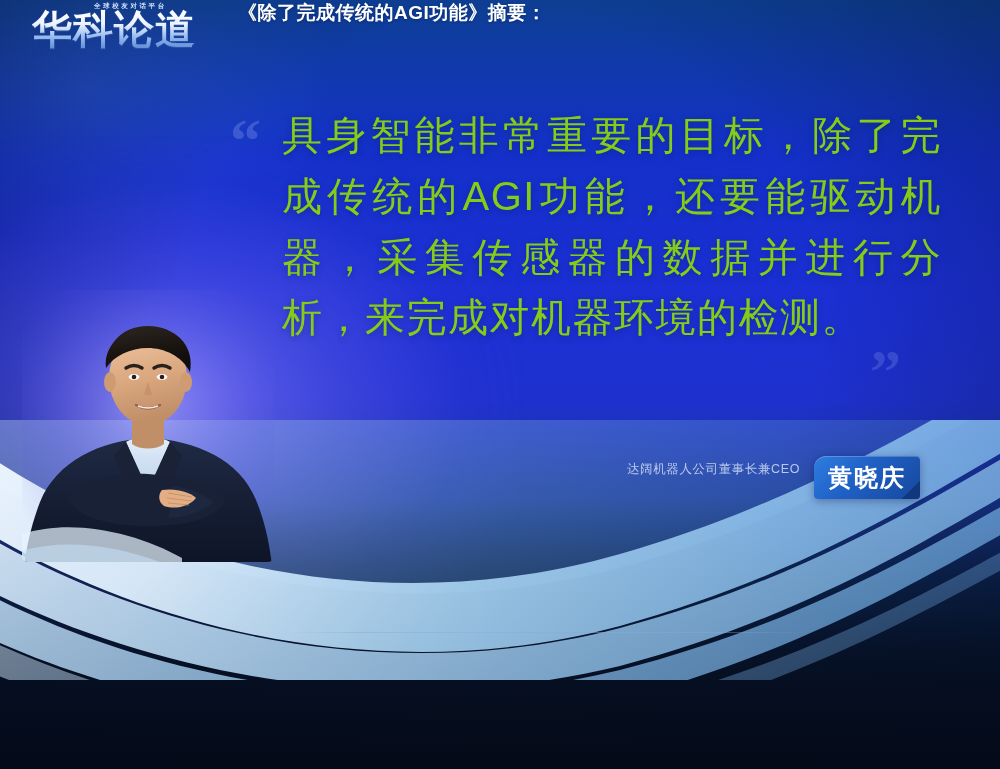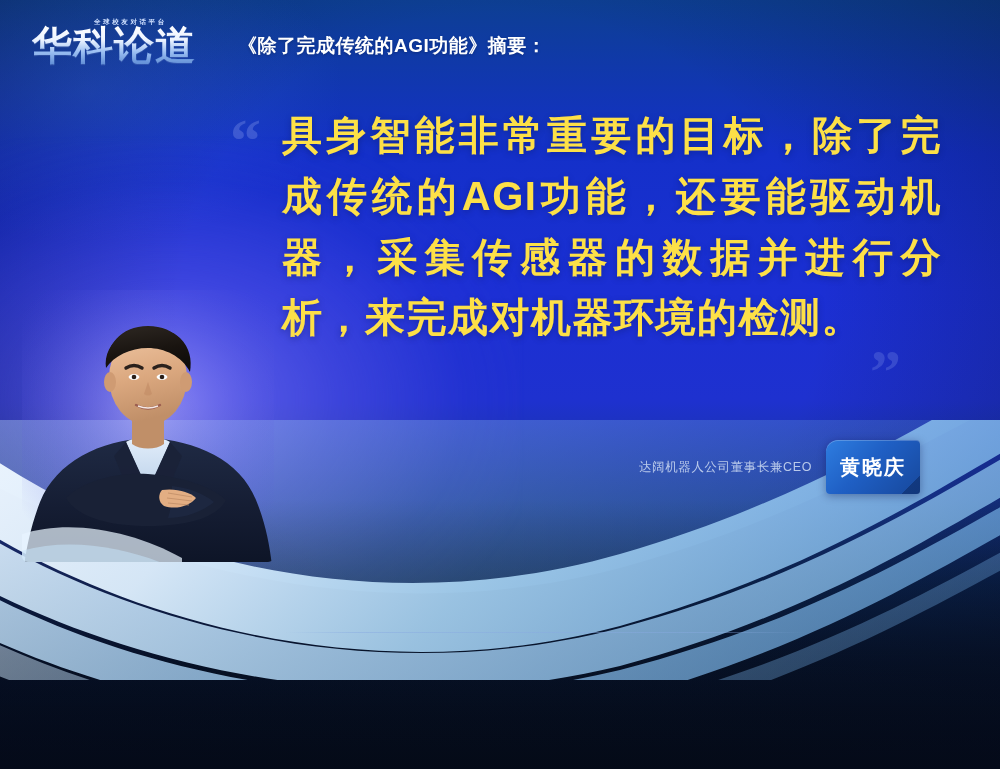--- a/index.html
+++ b/index.html
@@ -65,21 +65,21 @@
   }
 
   
   .waves { position:absolute; left:0; right:0; top:420px; height:260px; }
   .waves svg { display:block; width:1000px; height:260px; }
 
   
   .header {
     position:absolute; left:0; top:0;
     width:1000px; height:92px;
-    display:flex; align-items:center;
+    display:flex; 
     padding-left:22px;
     z-index:6;
   }
   .logo-block { position:relative; width:200px; height:60px; }
   .logo-tagline {
     position:absolute; left:72px; top:2px;
     font-size:6.5px; letter-spacing:2.6px;
     color:#cfe0ff; font-weight:bold;
     white-space:nowrap;
   }
@@ -123,23 +123,23 @@
     user-select:none;
   }
   .quote-open { left:0px; top:4px; font-size:62px; }
   .quote-close { left:640px; top:235px; font-size:62px; color:rgba(170,190,250,0.20); }
 
   .quote-text {
     position:relative;
     margin-left:52px;
     width:660px;
     font-size:40px;
-    font-weight:bold;
+    font-weight:normal;
     line-height:1.52;
-    color:#fde047;
+    color:#84cc16;
     letter-spacing:1.5px;
     text-align:justify;
     text-shadow:0 2px 6px rgba(10,20,80,.35);
   }
 
   
   .attribution {
     position:absolute;
     right:80px; top:440px;
     display:flex; align-items:center;
@@ -148,29 +148,30 @@
   .attr-role {
     font-size:12.5px;
     color:#b9c9ea;
     letter-spacing:.6px;
     margin-right:14px;
     white-space:nowrap;
   }
   .attr-name {
     position:relative;
     display:flex; align-items:center; justify-content:center;
-    min-width:90px; height:54px;
+    min-width:90px; height:43px;
     padding:0 14px;
-    font-size:20px; font-weight:bold;
+    font-size:24px; font-weight:bold;
     color:#ffffff;
     letter-spacing:2px;
     white-space:nowrap;
     background:linear-gradient(135deg,#2e7de0 0%,#1f5fc4 45%,#17489c 100%);
     border-radius:12px 4px 4px 4px;
     box-shadow:0 2px 8px rgba(0,10,60,.35), inset 0 1px 0 rgba(255,255,255,.22);
+    margin-top:16px;
   }
   .attr-name::after{
     content:""; position:absolute;
     right:0; bottom:0;
     width:18px; height:18px;
     background:linear-gradient(135deg, rgba(255,255,255,0) 48%, rgba(12,40,96,.55) 50%);
     border-radius:0 0 3px 0;
   }
 
   

